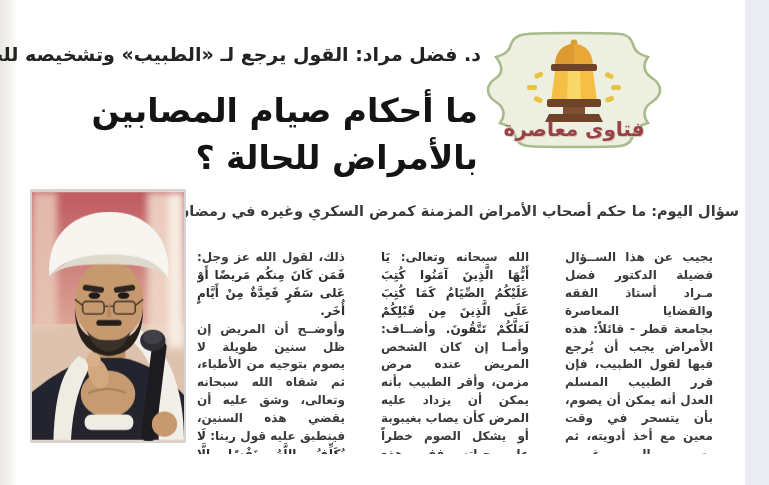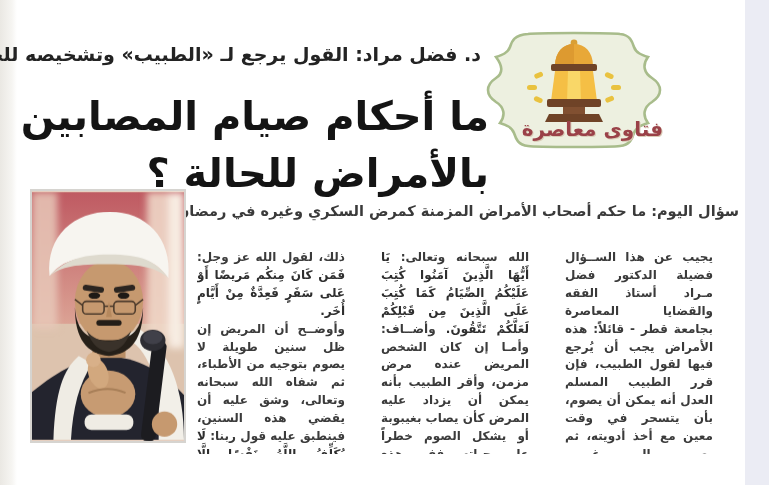--- a/index.html
+++ b/index.html
@@ -6,29 +6,29 @@
   html,body { font-family:"DejaVu Sans", sans-serif; }
   .stage { position:relative; width:769px; height:485px; background:#ffffff; overflow:hidden; }
 
   .strip-right { position:absolute; top:0; right:0; width:24px; height:100%; }
   .strip-left  { position:absolute; top:0; left:0; width:17px; height:100%;
                  background:linear-gradient(to right,#eae8e3,#f6f5f2 70%,#ffffff); }
 
   
   .badge { position:absolute; top:27px; right:106px; width:178px; height:127px; }
   .badge svg { position:absolute; inset:0; width:100%; height:100%; }
-  .badge-label { position:absolute; bottom:13px; left:0; right:0; 
+  .badge-label { position:absolute; bottom:13px; left:0; right:0; text-align:center;
                  font-size:20px; font-weight:bold; direction:rtl;
                  text-shadow:1px 1px 0 #d9cbb6; letter-spacing:0px; }
 
   
   .byline { position:absolute; top:43px; right:288px; direction:rtl; white-space:nowrap;
             font-size:19px; font-weight:bold; color:#232323; }
-  .headline { position:absolute; top:88px; right:280px; direction:rtl; text-align:right;
-              font-size:40px; line-height:1.42; font-weight:bold; color:#141414; }
+  .headline { position:absolute; top:88px; right:291px; direction:rtl; text-align:right;
+              font-size:33px; line-height:1.42; font-weight:bold; color:#141414; }
   .question { position:absolute; top:203px; right:30px; direction:rtl; white-space:nowrap;
               font-size:14.5px; font-weight:bold; color:#3a3a3a; }
 
   
   .photo { position:absolute; top:189px; left:30px; width:156px; height:254px;
            border:2px solid #d6d4d0; background:#e6cfc0; }
   .photo svg { display:block; width:100%; height:100%; }
 
   
   .columns { position:absolute; top:236px; right:56px; left:197px; height:218px;

